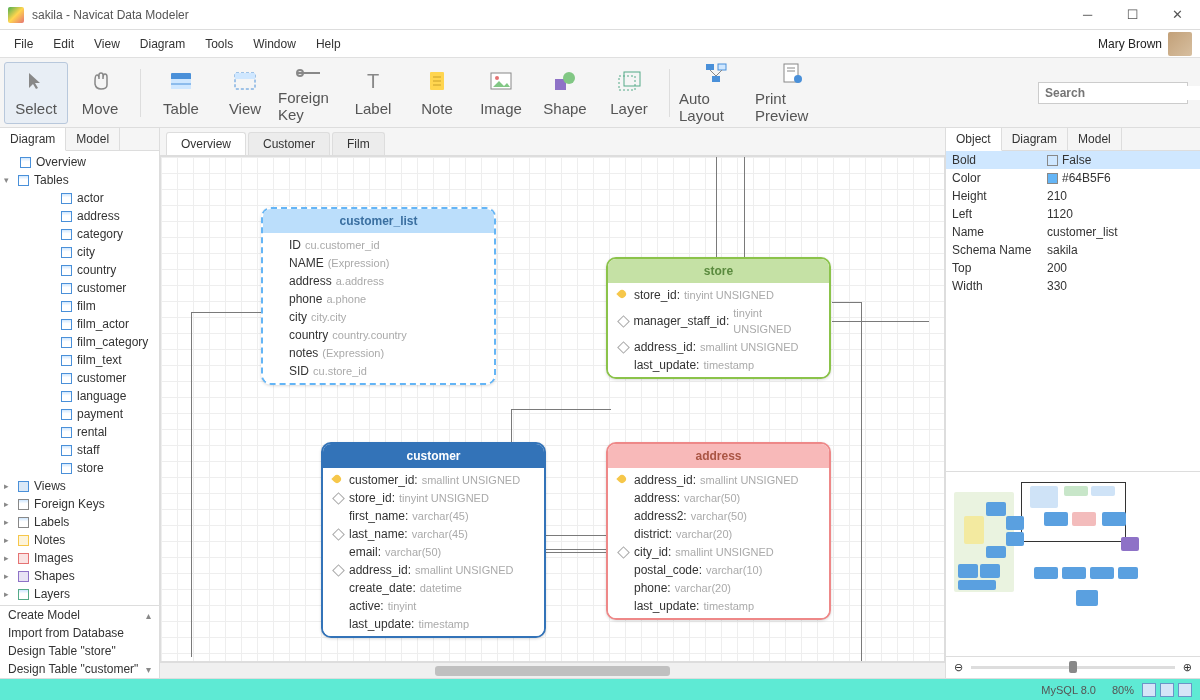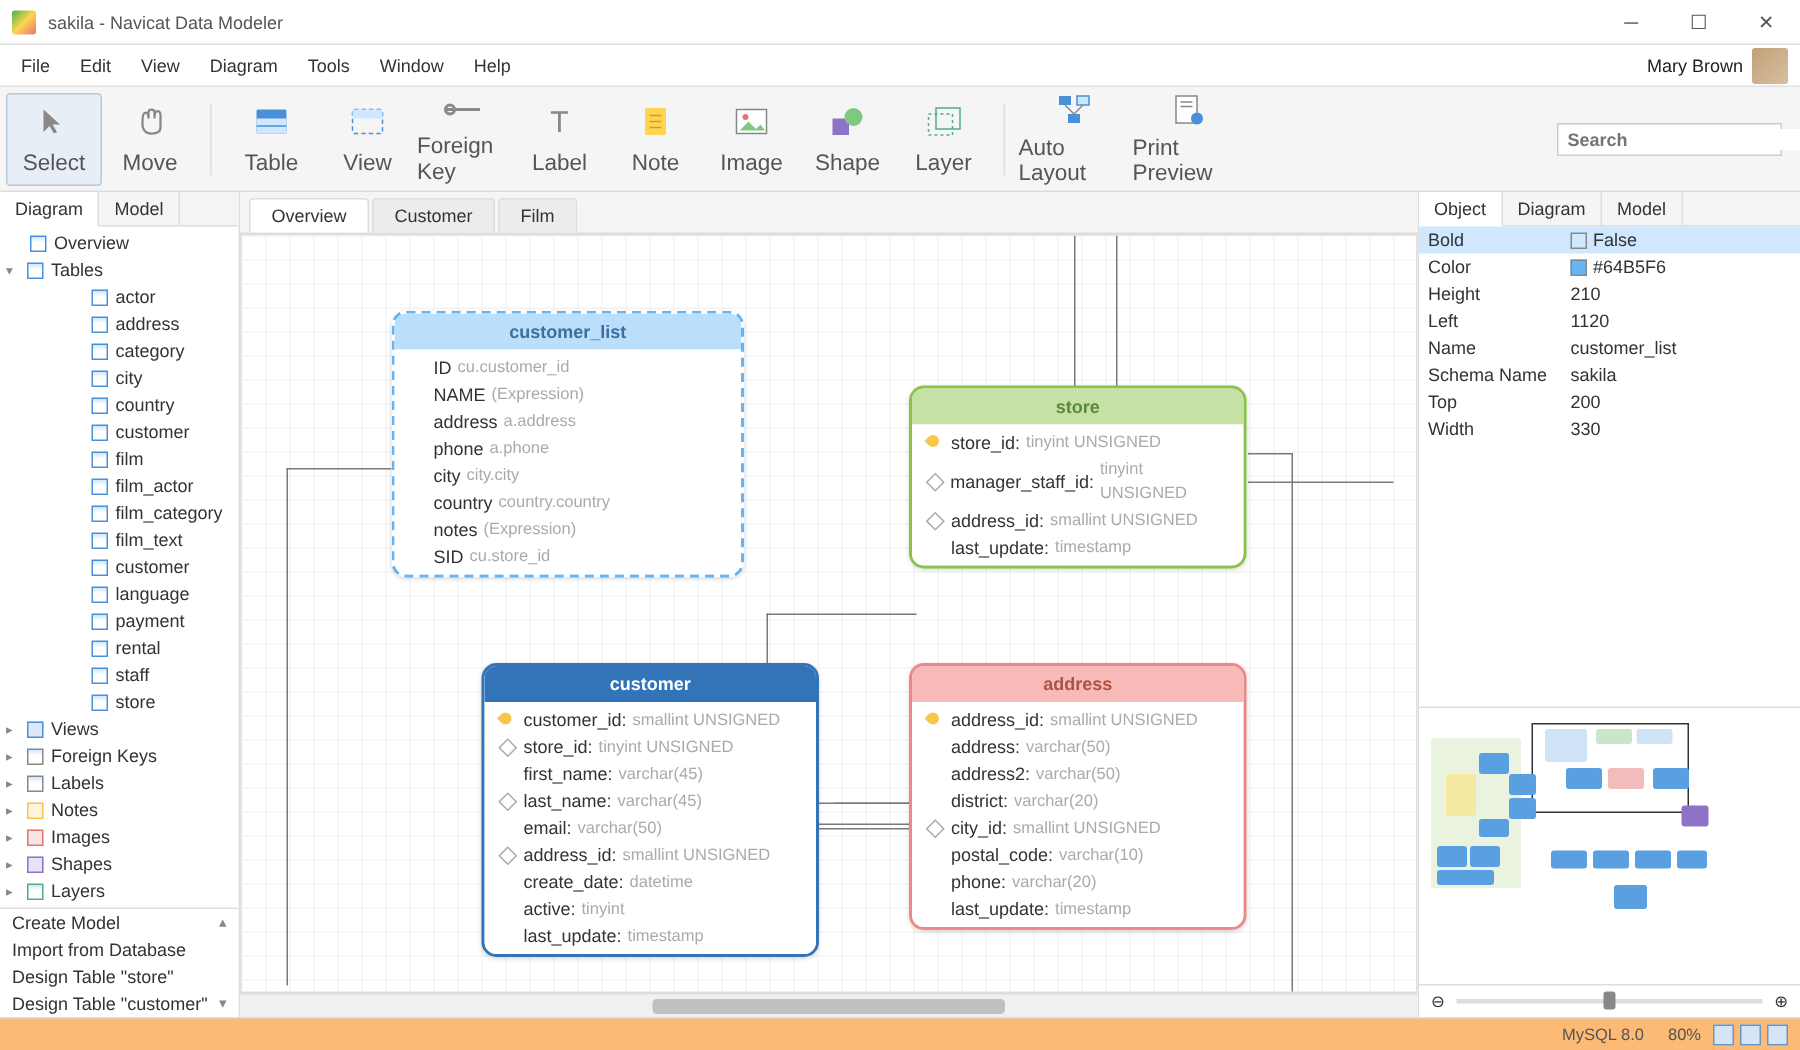--- a/index.html
+++ b/index.html
@@ -95,21 +95,21 @@
 
 .rp-mini { margin-top: auto; height: 185px; border-top: 1px solid #ddd; position: relative; background: #fff; }
 .rp-mini .mbox { position: absolute; border-radius: 2px; }
 .rp-mini .vp { position: absolute; border: 1px solid #333; left: 75px; top: 10px; width: 105px; height: 60px; }
 
 .rp-zoom { height: 22px; border-top: 1px solid #ddd; display: flex; align-items: center; padding: 0 8px; gap: 8px; font-size: 11px; }
 .rp-zoom .track { flex: 1; height: 3px; background: #ddd; position: relative; }
 .rp-zoom .thumb { position: absolute; width: 8px; height: 12px; background: #888; top: -5px; left: 48%; border-radius: 2px; }
 
 
-.statusbar { height: 22px; background: #fdba74; border-top: 1px solid #ddd; display: flex; align-items: center; padding: 0 8px; font-size: 11px; color: #555; }
+.statusbar { height: 22px; background: #5eead4; border-top: 1px solid #ddd; display: flex; align-items: center; padding: 0 8px; font-size: 11px; color: #555; }
 .statusbar .spacer { flex: 1; }
 .statusbar .sitem { margin: 0 8px; }
 .statusbar .sicons { display: flex; gap: 4px; }
 .statusbar .sic { width: 14px; height: 14px; border: 1px solid #6a95c8; background: #d5e5f8; }
 
 .hscroll { height: 16px; background: #f0f0f0; border-top: 1px solid #ddd; position: relative; }
 .hscroll .thumb { position: absolute; left: 35%; width: 30%; height: 10px; top: 3px; background: #c0c0c0; border-radius: 3px; }
 </style>
 </head>
 <body>

